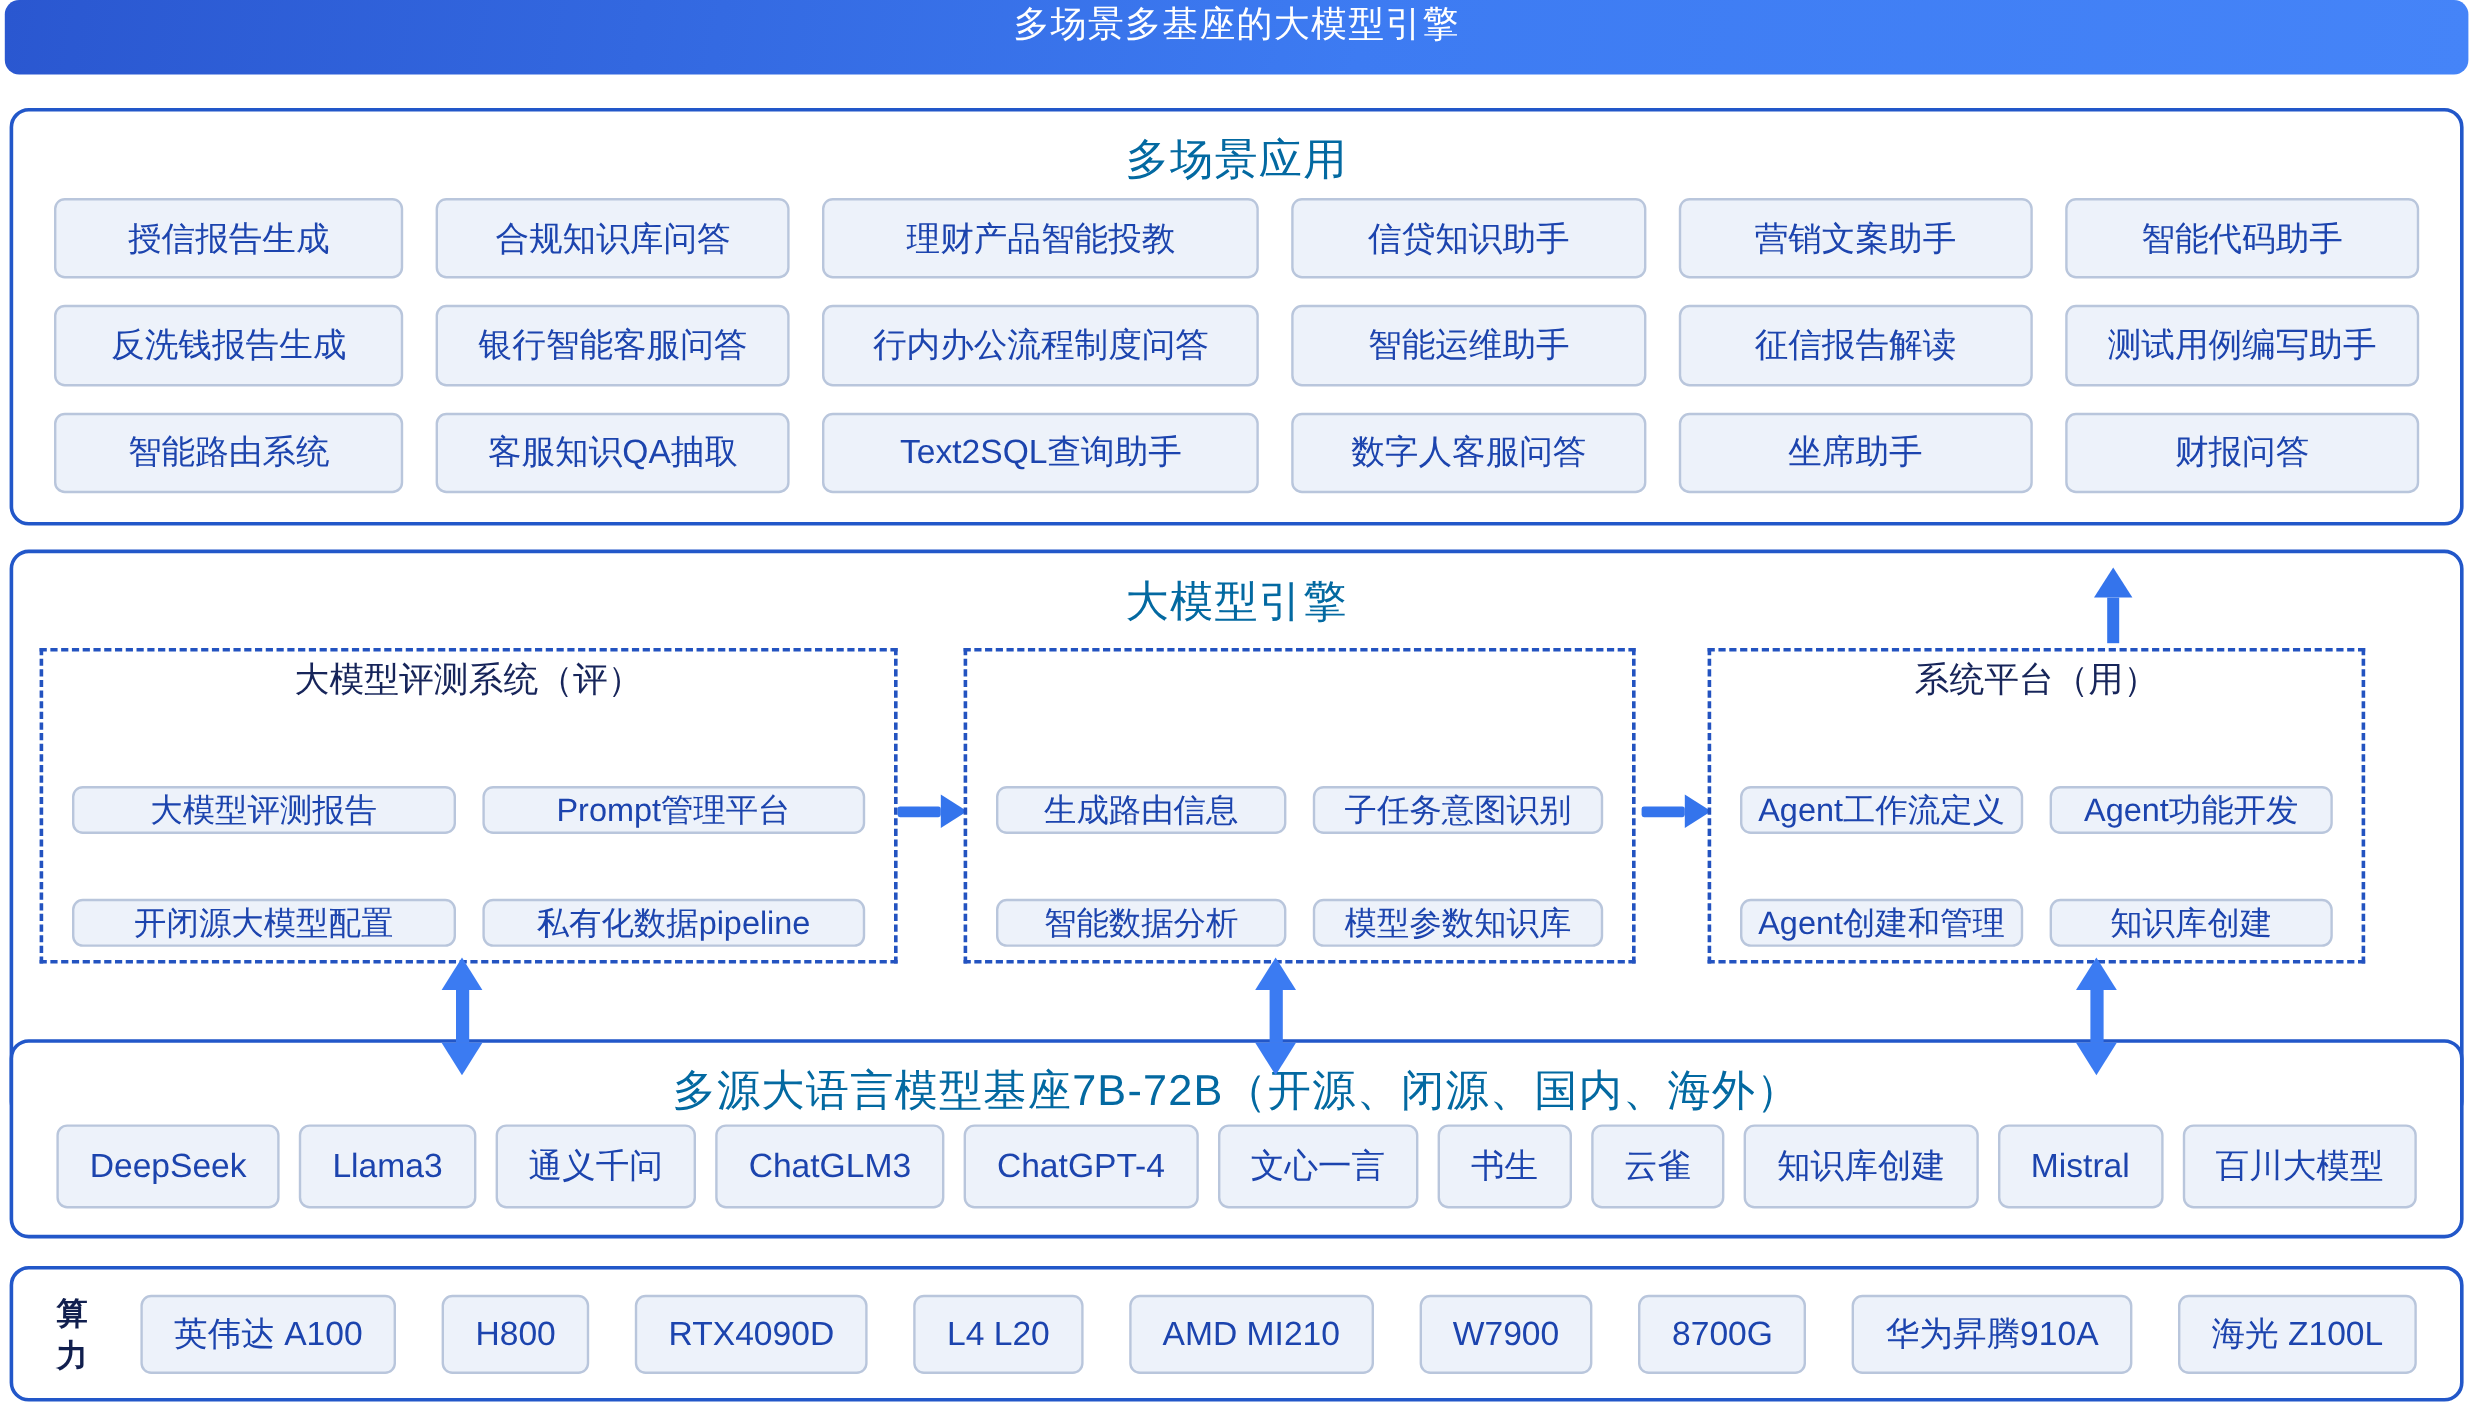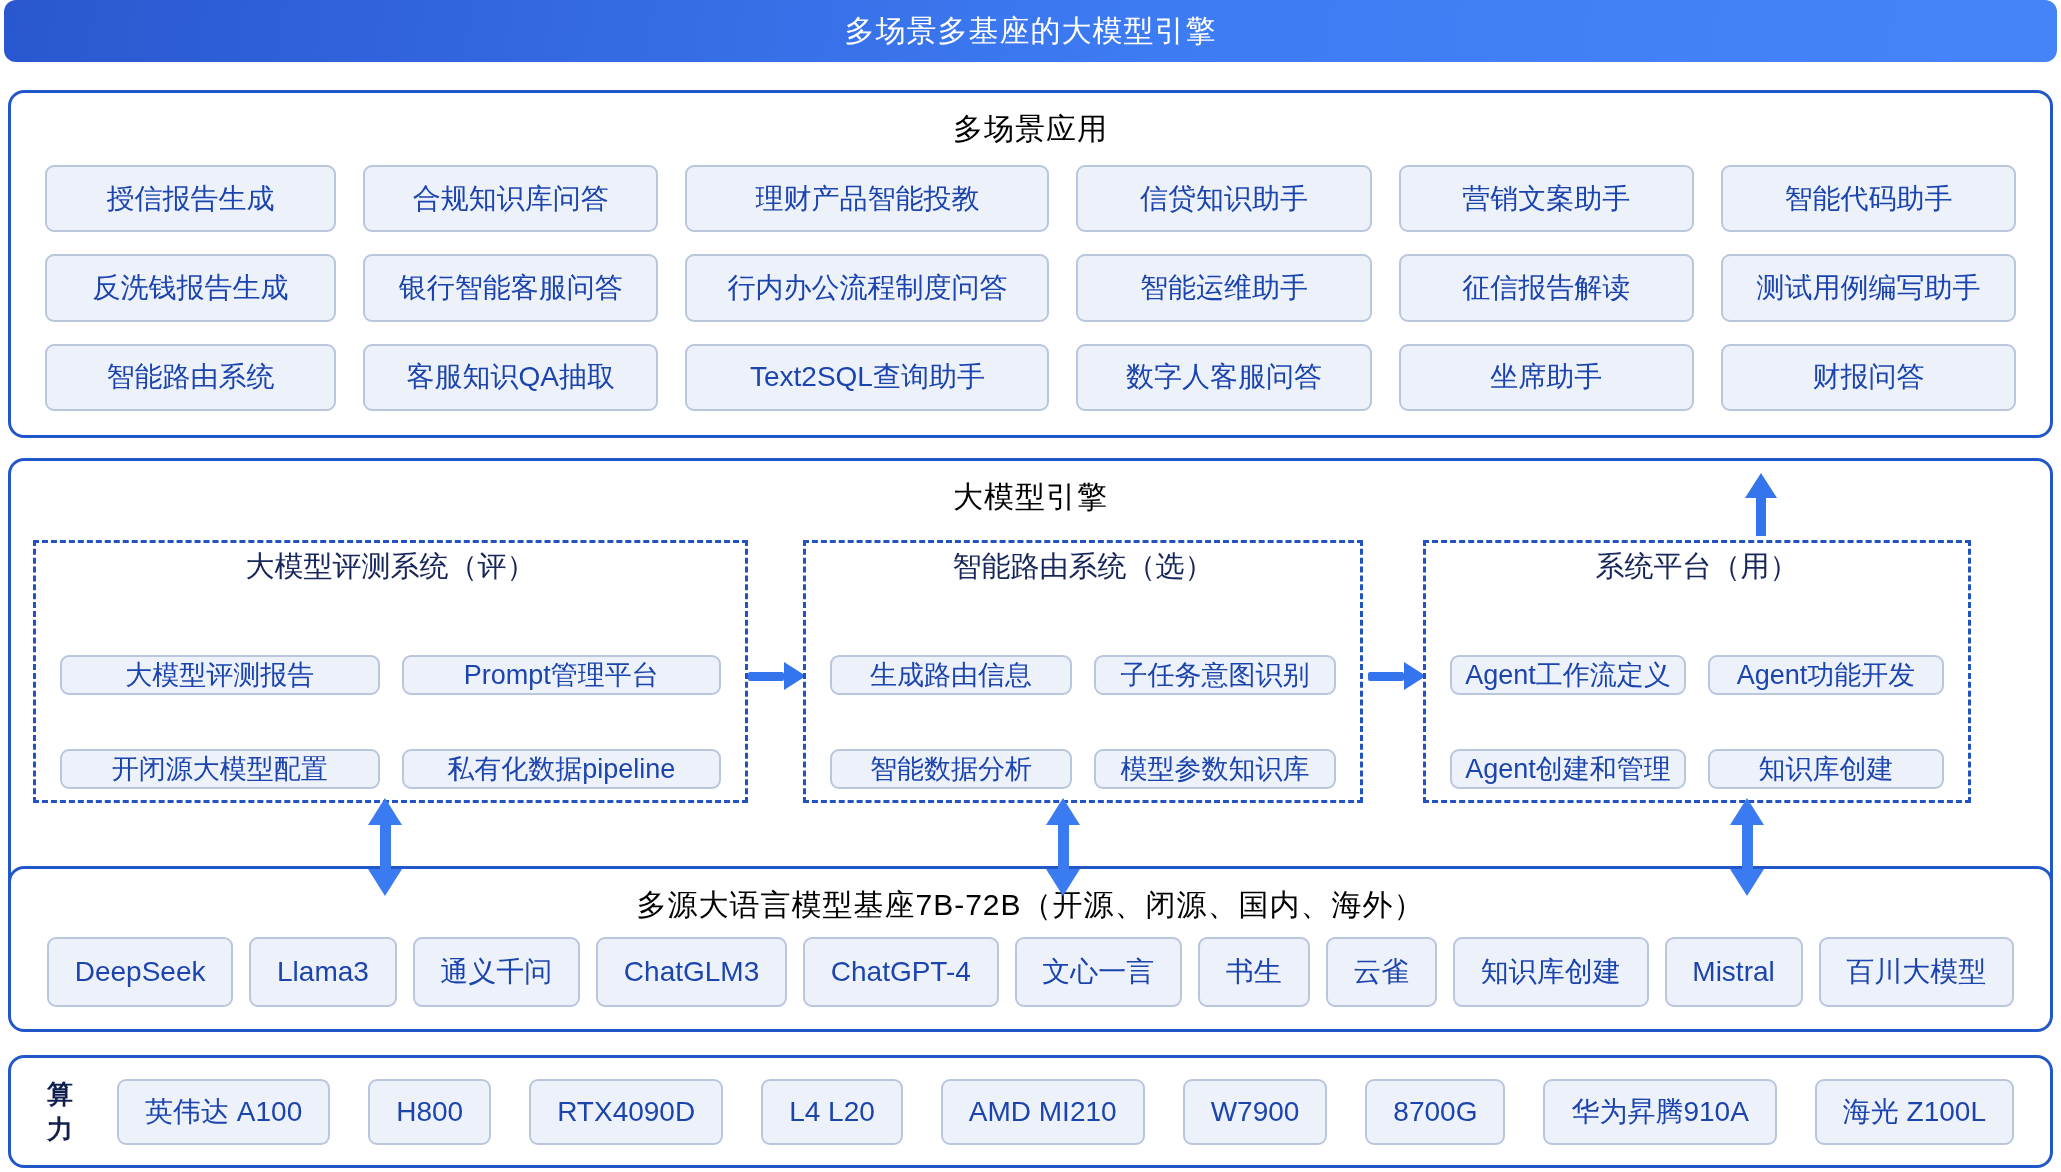--- a/index.html
+++ b/index.html
@@ -6,33 +6,33 @@
   .page {
     position:relative; width:2061px; height:1172px; background:#ffffff;
     font-family:"Liberation Sans","DejaVu Sans",sans-serif; overflow:hidden;
   }
   
   .banner {
     position:absolute; left:4px; right:4px; top:0; height:62px;
     border-radius:12px;
     background:linear-gradient(100deg,#2a57d0 0%,#3d7bf2 55%,#4584f8 100%);
     color:#ffffff; font-size:30px; letter-spacing:1px;
-    display:flex; align-items:center; justify-content:center;
+    display:flex; align-items:flex-start; justify-content:center;
   }
   
   .section {
     position:absolute; left:8px; right:8px; box-sizing:border-box;
     border:3px solid #2257c9; border-radius:16px; background:#ffffff;
   }
   .sec1 { top:90px;  height:348px; }
   .sec2 { top:458px; height:476px; }
   .sec3 { top:866px; height:166px; }
   .sec4 { top:1055px; height:113px; }
   .sec-title {
-    text-align:center; font-size:30px; color:#000000; margin-top:16px;
+    text-align:center; font-size:36px; color:#0369a1; margin-top:16px;
     letter-spacing:1px;
   }
   
   .chip {
     background:#edf2fa; border:2px solid #b9c6dc; border-radius:9px;
     color:#1c44ae; font-size:28px; display:flex; align-items:center;
     justify-content:center; white-space:nowrap; box-sizing:border-box;
   }
   .scenario-grid {
     position:absolute; left:34px; right:34px; top:72px; bottom:24px;
@@ -149,21 +149,20 @@
         <div class="chip">私有化数据pipeline</div>
       </div>
     </div>
 
     <div class="arrow-right ar1">
       <span class="shaft"></span>
       <span class="head"></span>
     </div>
 
     <div class="module module2">
-      <div class="module-title">智能路由系统（选）</div>
       <div class="module-grid">
         <div class="chip">生成路由信息</div>
         <div class="chip">子任务意图识别</div>
         <div class="chip">智能数据分析</div>
         <div class="chip">模型参数知识库</div>
       </div>
     </div>
 
     <div class="arrow-right ar2">
       <span class="shaft"></span>

